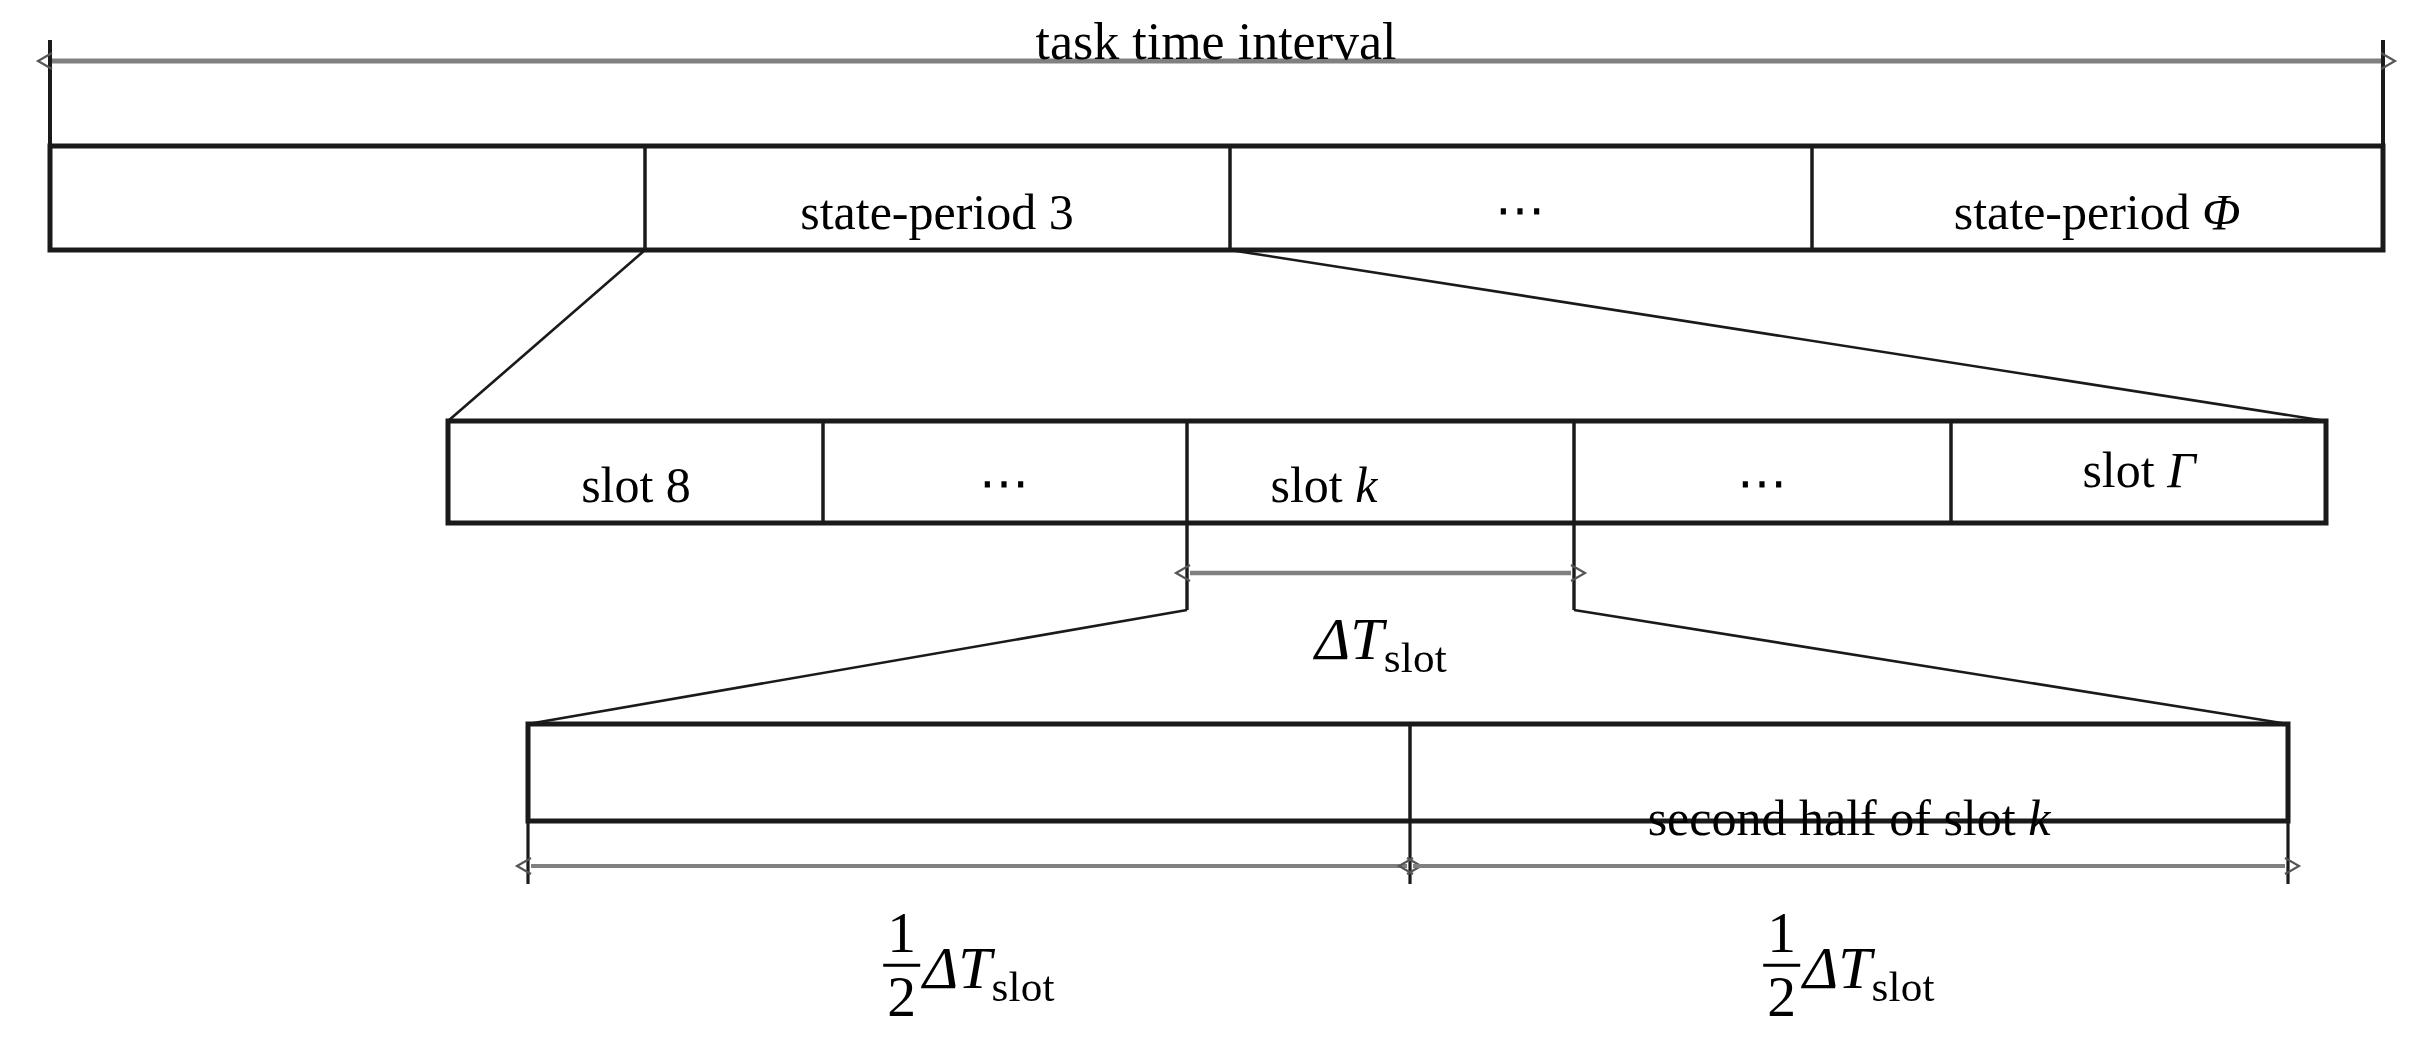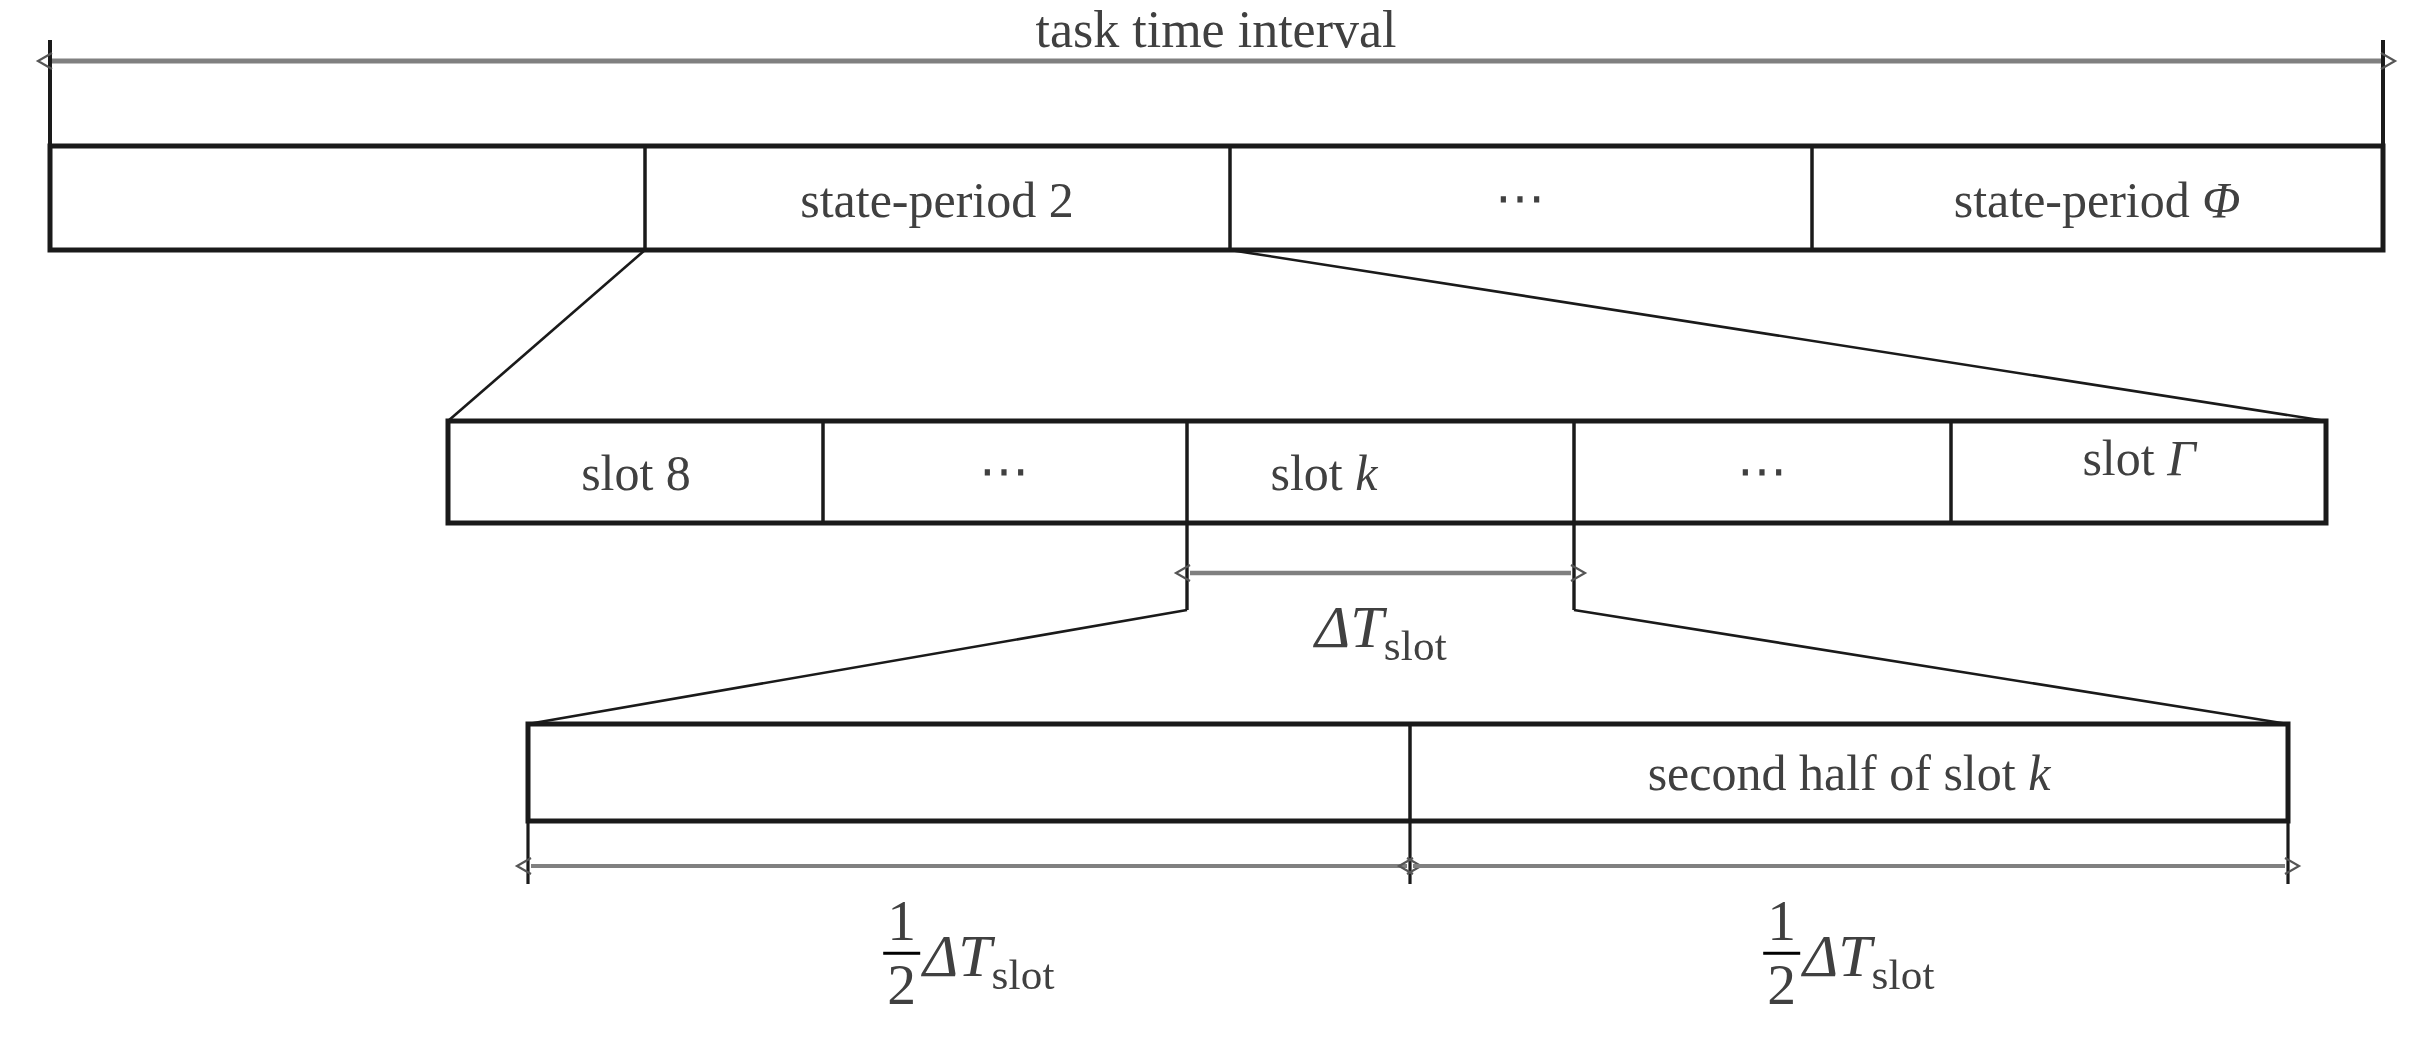--- a/index.html
+++ b/index.html
@@ -26,21 +26,22 @@
     width: 2427px;
     height: 1043px;
   }
 
   
   .lbl {
     position: absolute;
     white-space: nowrap;
     line-height: 1;
     font-family: "Liberation Serif", "DejaVu Serif", serif;
-    color: #404040;
+    color: #000000;
+    margin-top: 12px;
   }
   .lbl-center {
     transform: translate(-50%, -50%);
   }
 
   .caption-top {
     font-size: 52px;
   }
   .cell-label {
     font-size: 50px;
@@ -145,38 +146,38 @@
       <line x1="1410" y1="821" x2="1410" y2="884" stroke="#1a1a1a" stroke-width="3.2"></line>
       <line x1="2288" y1="821" x2="2288" y2="884" stroke="#1a1a1a" stroke-width="3.2"></line>
       <line x1="531" y1="866" x2="1407" y2="866" stroke="#808080" stroke-width="4" marker-start="url(#arrL)" marker-end="url(#arrR)"></line>
       <line x1="1413" y1="866" x2="2285" y2="866" stroke="#808080" stroke-width="4" marker-start="url(#arrL)" marker-end="url(#arrR)"></line>
     </g>
   </svg>
 
   <div class="lbl lbl-center caption-top" style="left:1216px; top:30px;">task time interval</div>
 
 
-  <div class="lbl lbl-center cell-label" style="left:937px; top:200px;">state-period 2</div>
+  <div class="lbl lbl-center cell-label" style="left:937px; top:200px;">state-period 3</div>
 
   <div class="lbl lbl-center dots" style="left:1521px; top:198px;">⋯</div>
 
   <div class="lbl lbl-center cell-label" style="left:2097px; top:200px;"><span>state-period&nbsp;</span><span class="math-it">Φ</span></div>
 
   <div class="lbl lbl-center cell-label" style="left:636px; top:473px;">slot 8</div>
 
   <div class="lbl lbl-center dots" style="left:1005px; top:471px;">⋯</div>
 
   <div class="lbl lbl-center cell-label" style="left:1324px; top:473px;"><span>slot&nbsp;</span><span class="math-it">k</span></div>
 
   <div class="lbl lbl-center dots" style="left:1763px; top:471px;">⋯</div>
 
   <div class="lbl lbl-center cell-label" style="left:2139px; top:458px;"><span>slot&nbsp;</span><span class="math-it">Γ</span></div>
 
   <div class="lbl lbl-center mathlbl" style="left:1381px; top:632px;"><span class="math-it">ΔT</span><span class="sub">slot</span></div>
 
 
-  <div class="lbl lbl-center cell-label" style="left:1849px; top:773px;text-align:center;"><span>second half of slot&nbsp;</span><span class="math-it">k</span></div>
+  <div class="lbl lbl-center cell-label" style="left:1849px; top:806px;text-align:center;"><span>second half of slot&nbsp;</span><span class="math-it">k</span></div>
 
   <div class="lbl lbl-center mathlbl" style="left:969px; top:953px;"><span class="frac"><span class="num">1</span><span class="den">2</span></span><span class="math-it">ΔT</span><span class="sub">slot</span></div>
 
   <div class="lbl lbl-center mathlbl" style="left:1849px; top:953px;"><span class="frac"><span class="num">1</span><span class="den">2</span></span><span class="math-it">ΔT</span><span class="sub">slot</span></div>
 
 </div>
 
 </body></html>

